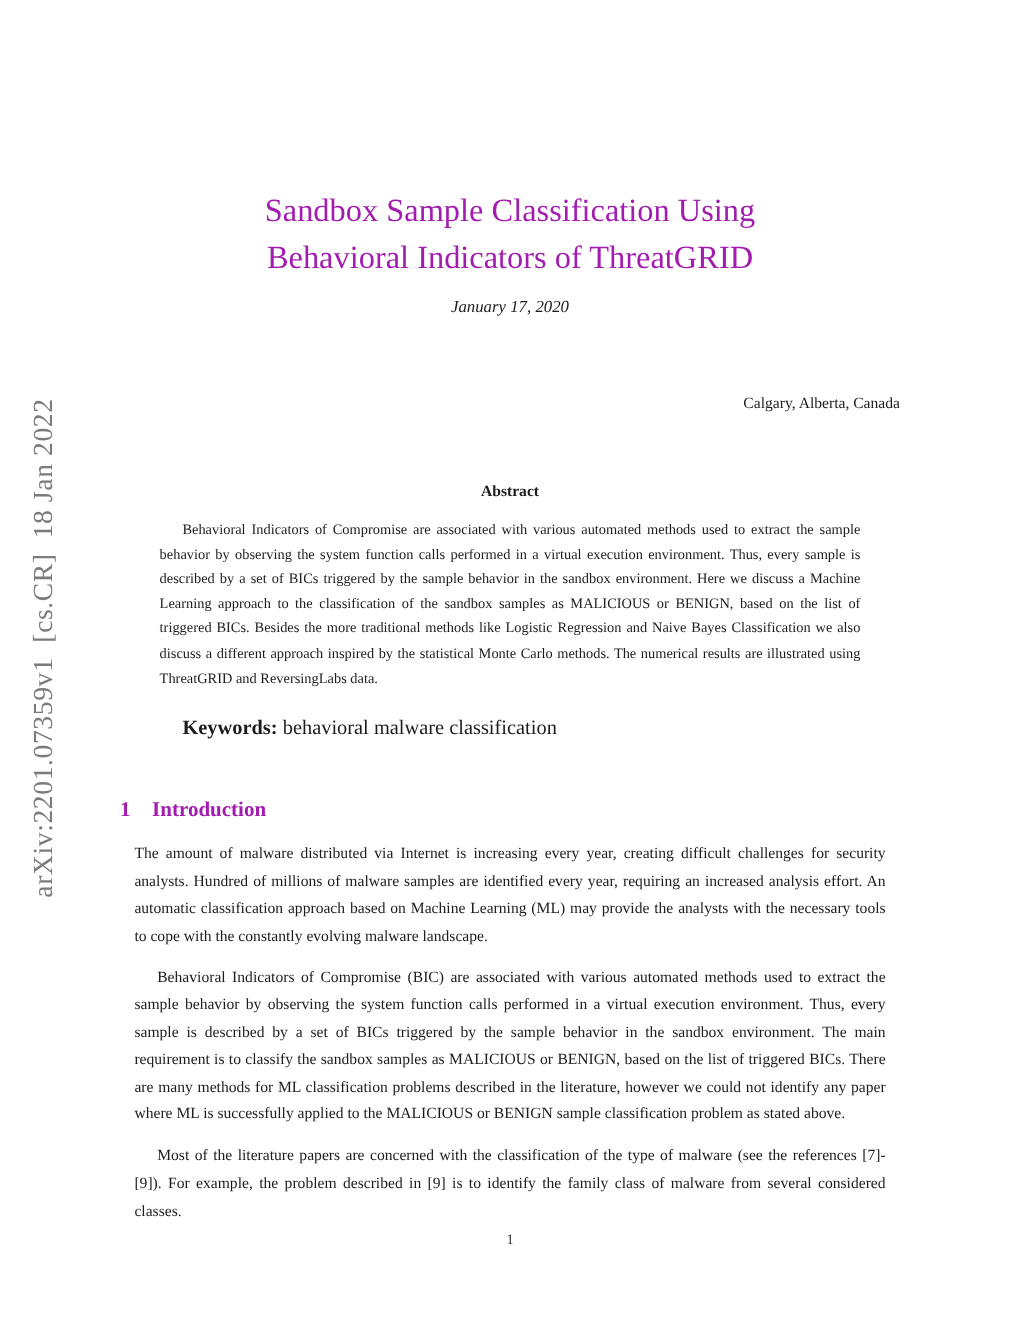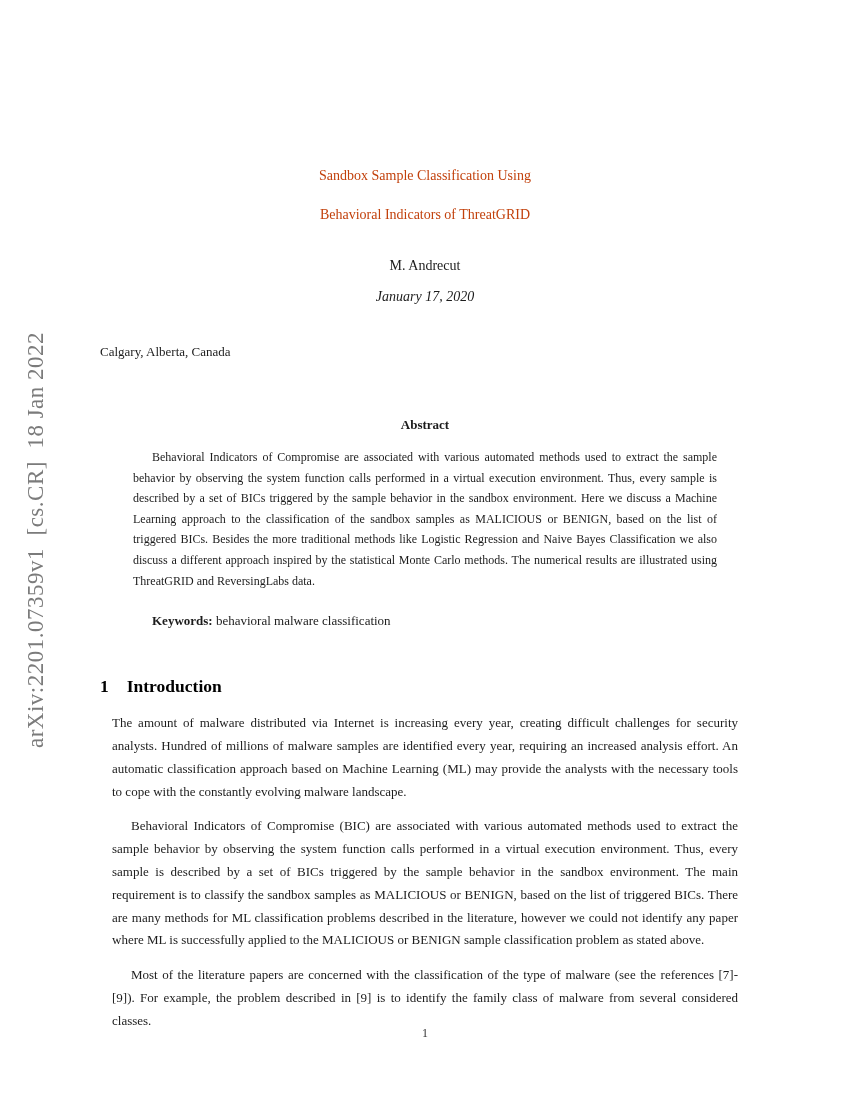--- a/index.html
+++ b/index.html
@@ -20,49 +20,49 @@
     font-size:23px;
     letter-spacing:0.5px;
     color:#7b7b7b;
   }
   .content{
     position:absolute;
     left:100px;right:100px;top:0;
   }
   .title-block{margin-top:156px;text-align:center;}
   .title-line{
-    font-size:14px;
+    font-size:27px;
     line-height:39px;
-    color:#c2410c;
+    color:#a21caf;
   }
   .author{margin-top:24px;text-align:center;font-size:14px;}
   .date{margin-top:15px;text-align:center;font-size:14px;font-style:italic;}
-  .affil-block{margin-top:36px;text-align:left;font-size:13px;line-height:22px;}
+  .affil-block{margin-top:60px;text-align:right;font-size:13px;line-height:22px;}
   .abstract-head{
     margin-top:54px;text-align:center;
     font-size:13px;font-weight:bold;
   }
   .abstract-body{
     margin:14px 33px 0 33px;
     font-size:12px;
     line-height:20.6px;
     text-align:justify;
     text-indent:19px;
   }
   .keywords{
     margin:22px 33px 0 33px;
-    font-size:13px;
+    font-size:17px;
     text-indent:19px;
   }
   .keywords b{font-weight:bold;}
   .section-head{
     margin-top:47px;
     font-size:17.5px;
     font-weight:bold;
-    color:#000000;
+    color:#a21caf;
   }
   .section-head .sec-num{margin-right:18px;}
   .para{
     margin:12px;
     font-size:13px;
     line-height:22.8px;
     text-align:justify;
   }
   .para.first{margin-top:15px;text-indent:0;}
   .para.indent{text-indent:19px;}
@@ -82,21 +82,20 @@
 
   <div class="watermark">arXiv:2201.07359v1  [cs.CR]  18 Jan 2022</div>
 
   <div class="content">
 
     <div class="title-block">
       <div class="title-line">Sandbox Sample Classification Using</div>
       <div class="title-line">Behavioral Indicators of ThreatGRID</div>
     </div>
 
-    <div class="author">M. Andrecut</div>
 
     <div class="date">January 17, 2020</div>
 
     <div class="affil-block">
       <div>Calgary, Alberta, Canada</div>
     </div>
 
     <div class="abstract-head">Abstract</div>
 
     <p class="abstract-body">Behavioral Indicators of Compromise are associated with various automated methods used to extract the sample behavior by observing the system function calls performed in a virtual execution environment. Thus, every sample is described by a set of BICs triggered by the sample behavior in the sandbox environment. Here we discuss a Machine Learning approach to the classification of the sandbox samples as MALICIOUS or BENIGN, based on the list of triggered BICs. Besides the more traditional methods like Logistic Regression and Naive Bayes Classification we also discuss a different approach inspired by the statistical Monte Carlo methods. The numerical results are illustrated using ThreatGRID and ReversingLabs data.</p>

